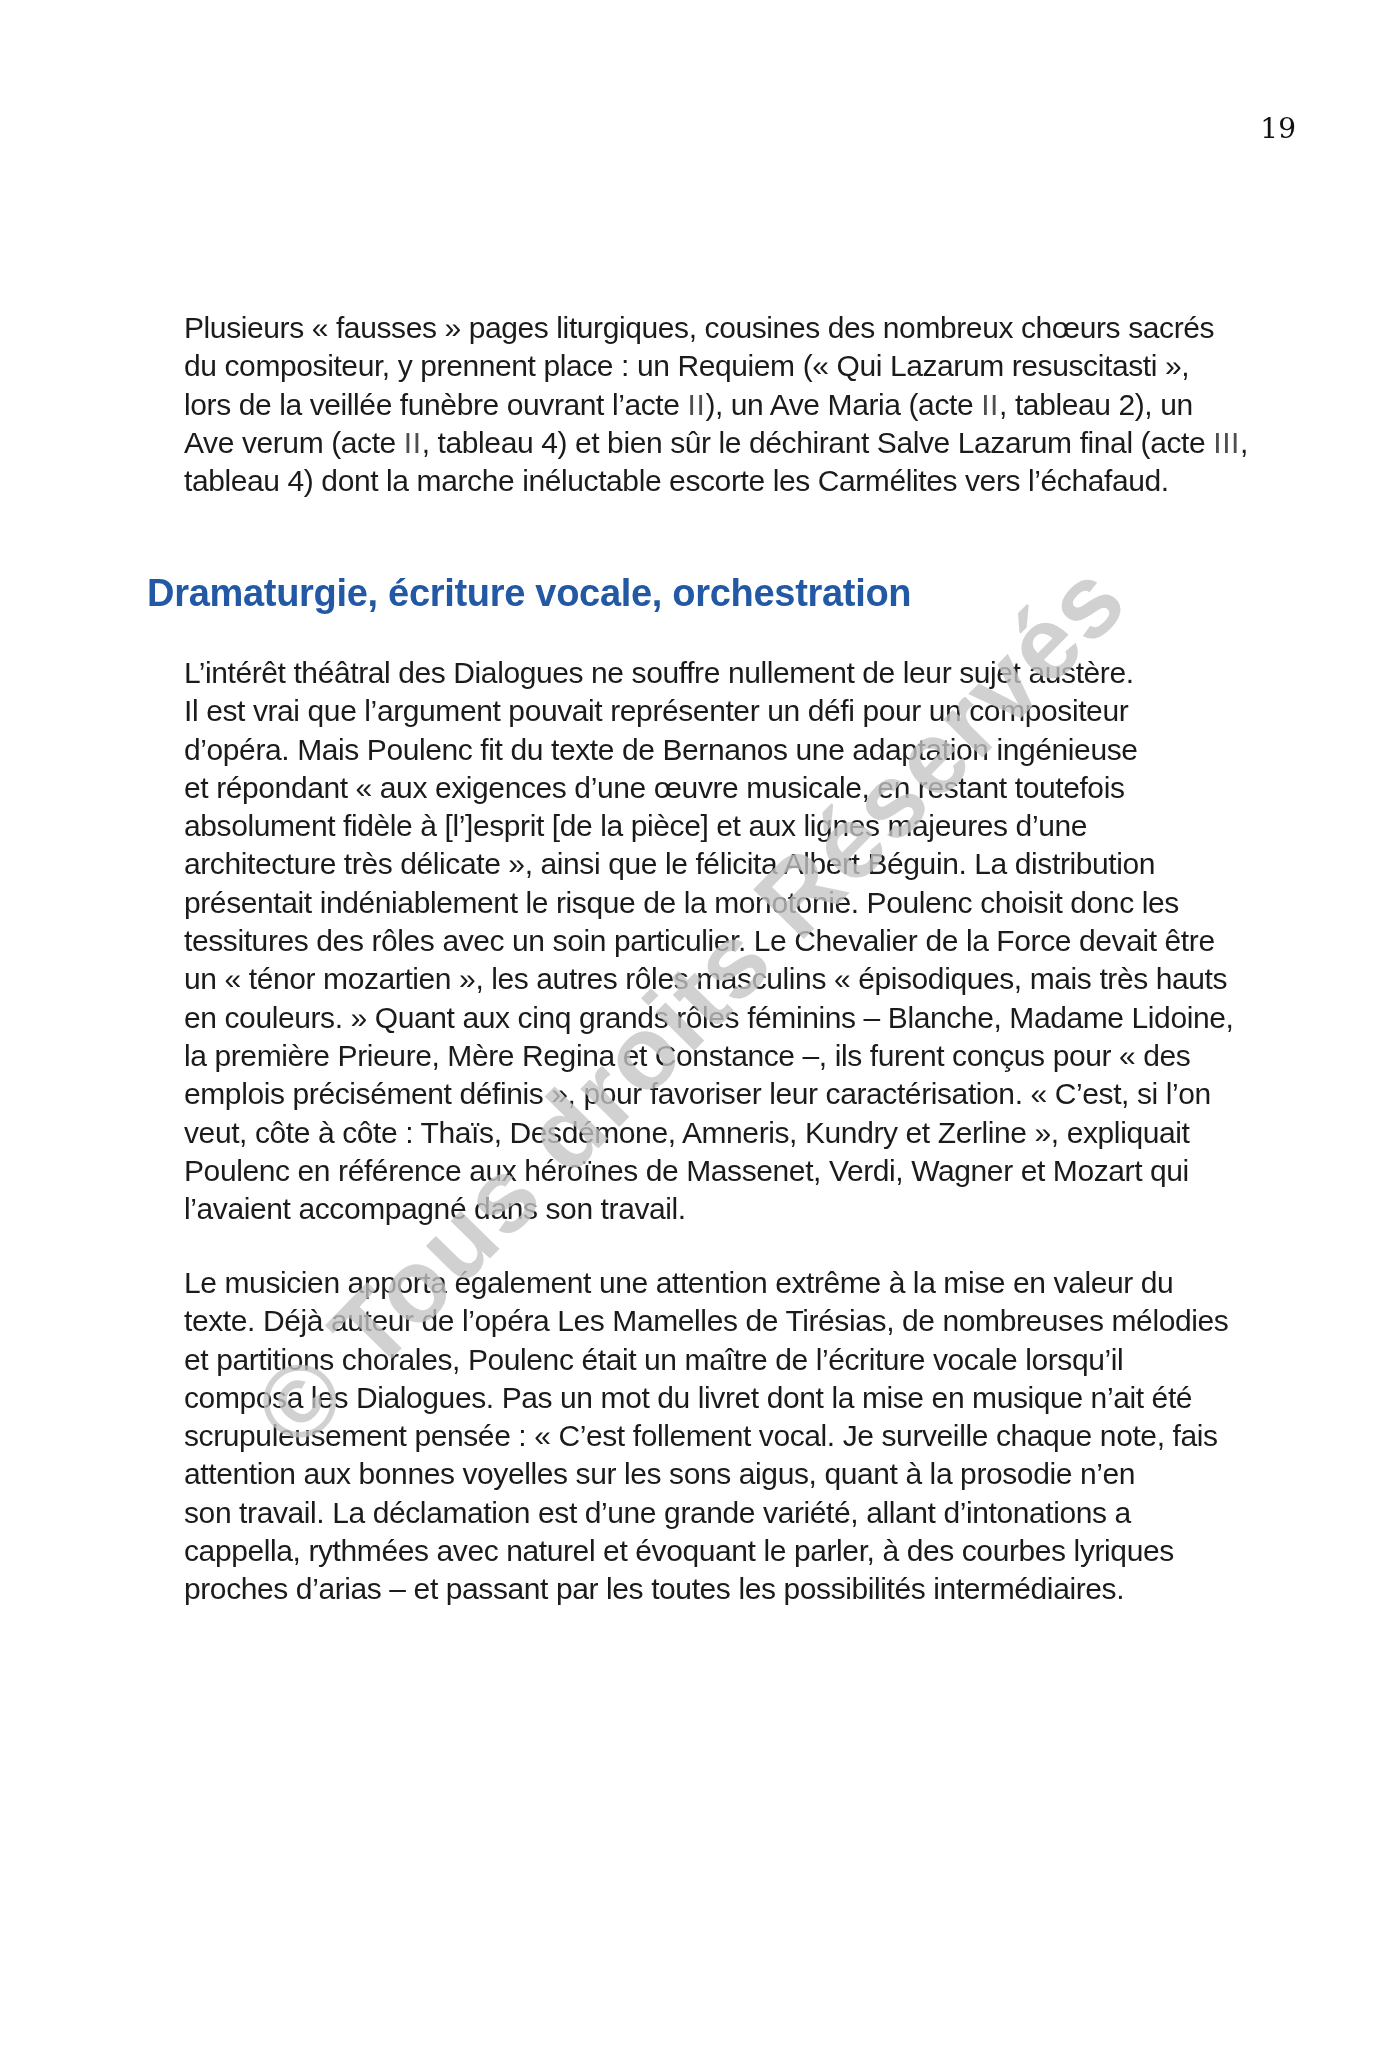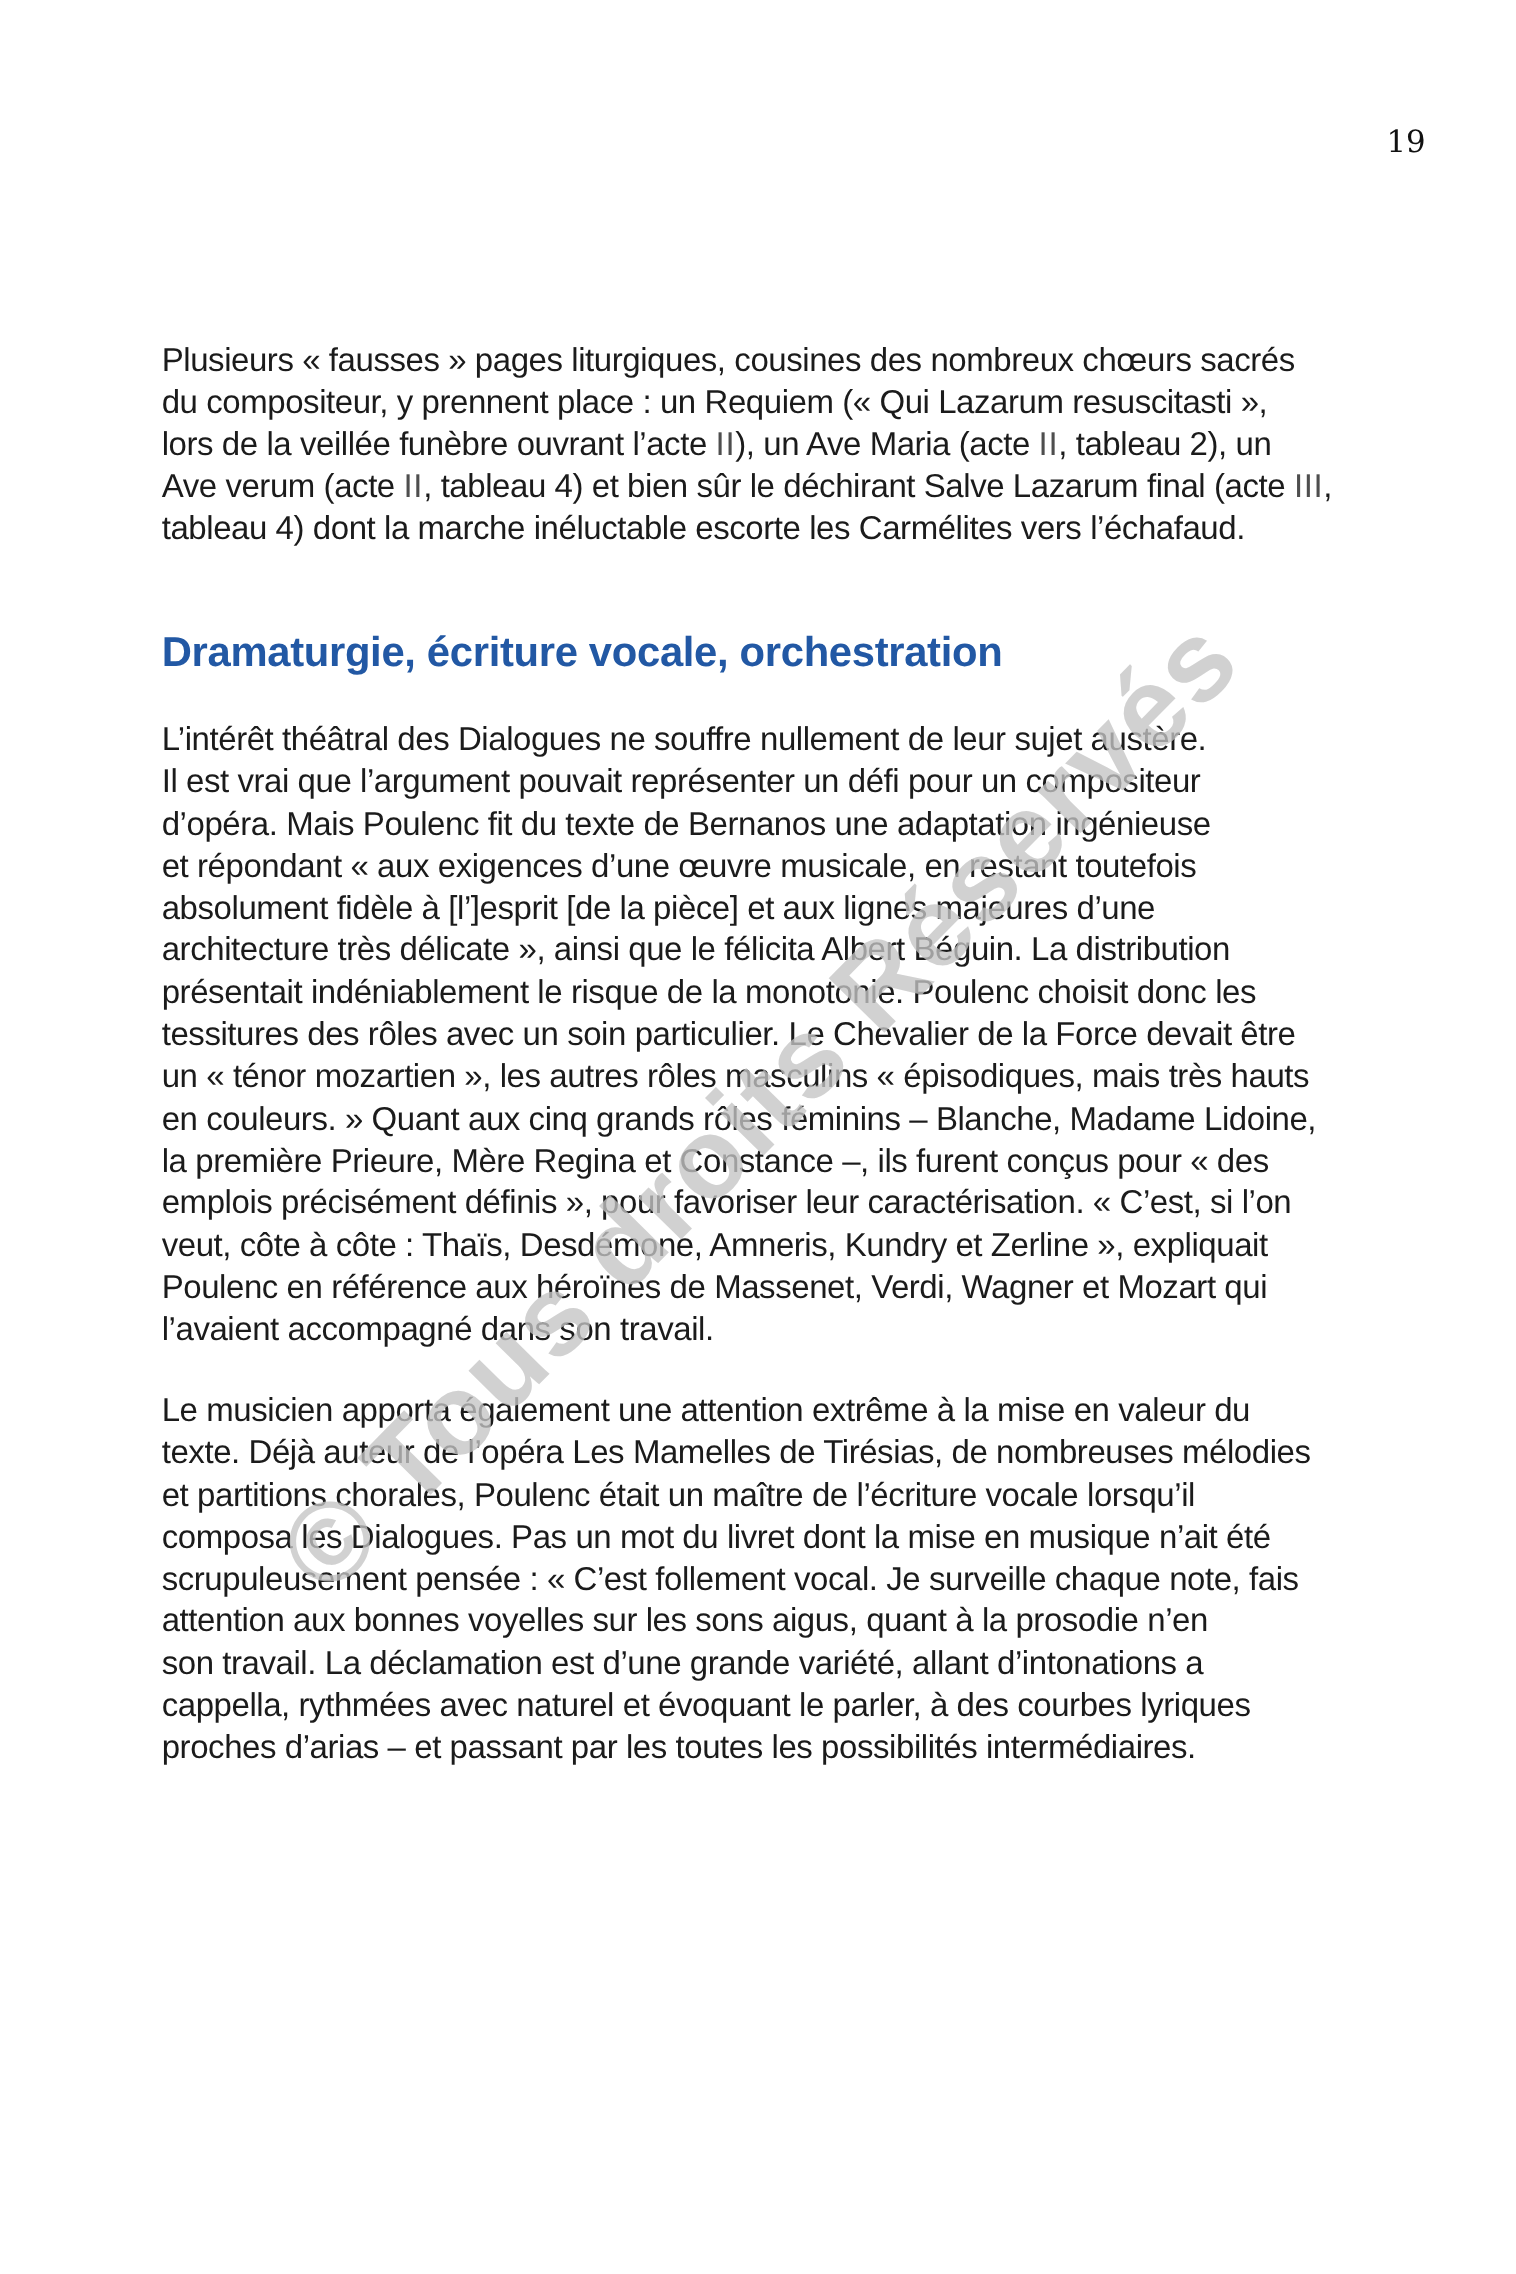--- a/index.html
+++ b/index.html
@@ -30,21 +30,21 @@
   .par{
     position:absolute;
     left:147px;
     width:1200px;
     font-size:30px;
     line-height:38.3px;
     letter-spacing:-0.4px;
     color:#1b1b1b;
     z-index:2;
   }
-  .par .line{white-space:pre;}
+  .par .line{white-space:pre;margin-left:37px;}
   .par .i{}
   .par .r{color:#4e4e4e;letter-spacing:0.6px;}
   #par-1{top:309px;}
   #par-2{top:654px;}
   #par-3{top:1264px;}
   .watermark{
     position:absolute;
     left:690px;top:1005px;
     transform:translate(-50%,-50%) rotate(-45.5deg);
     font-size:103px;

